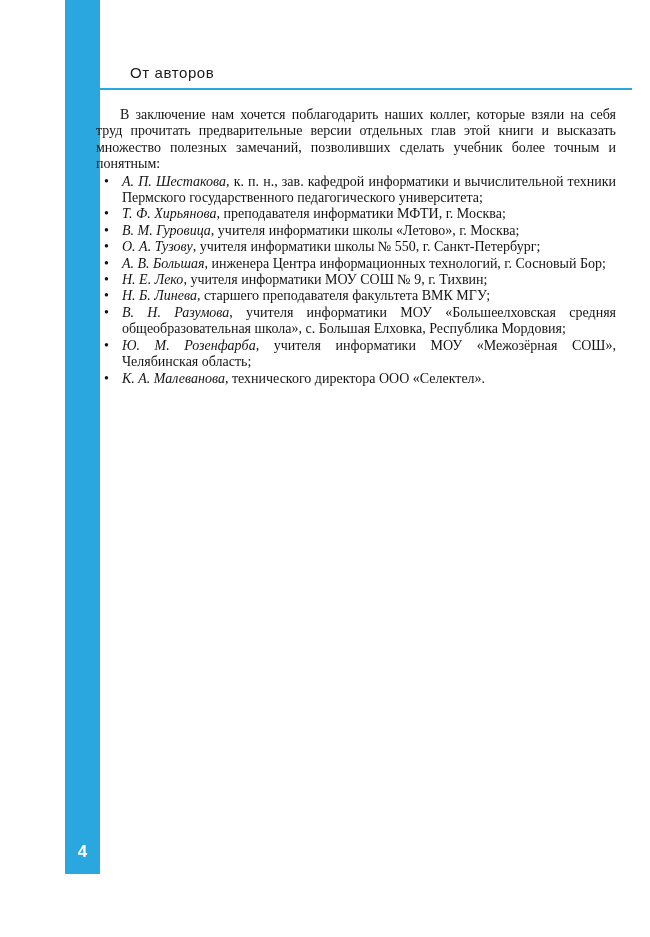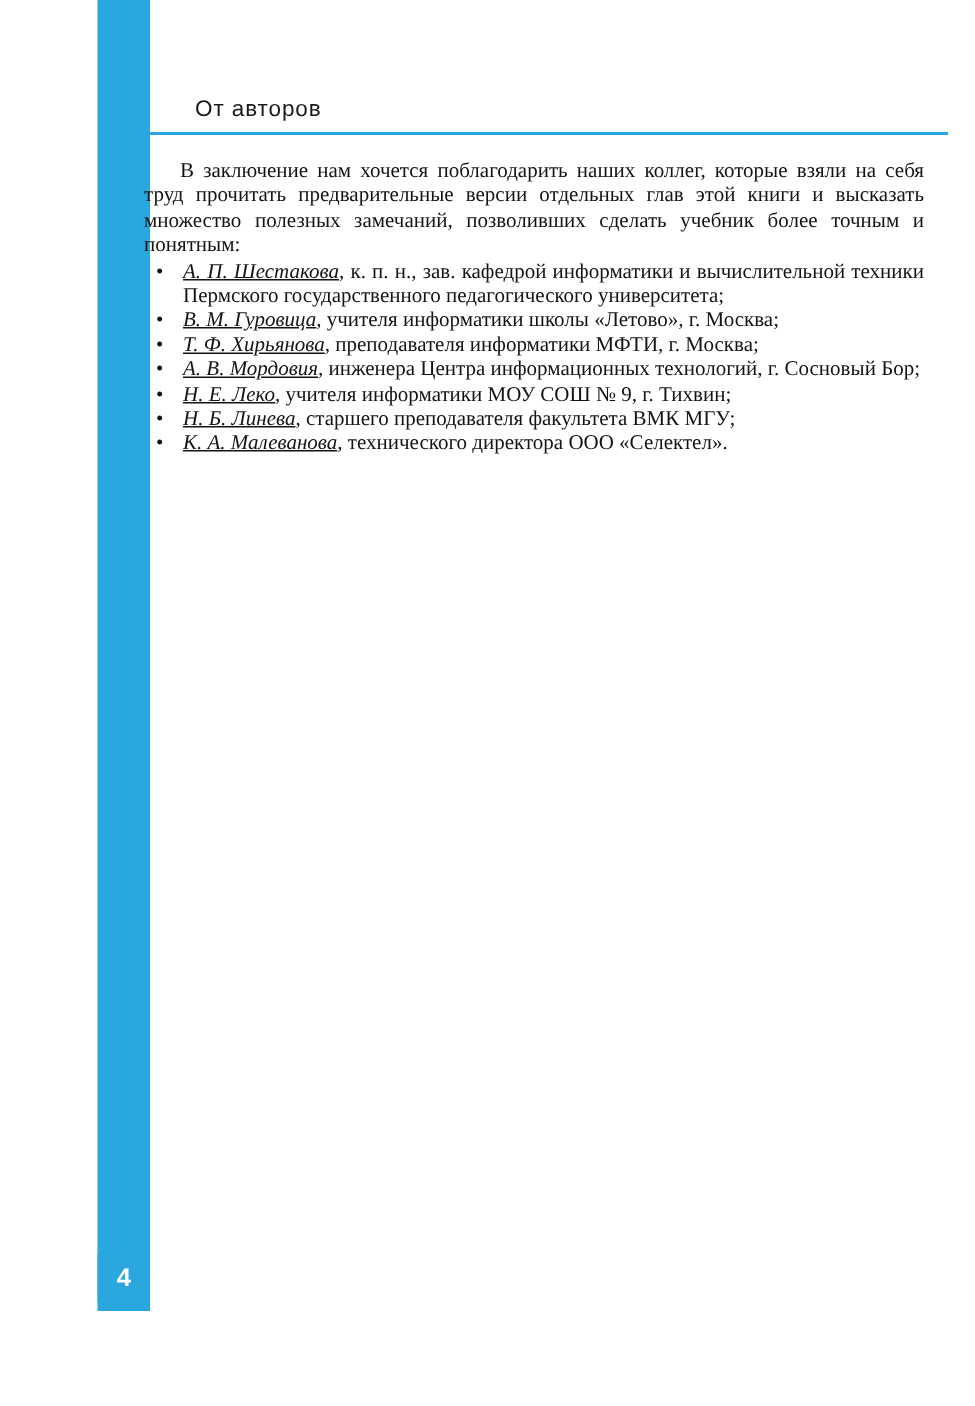--- a/index.html
+++ b/index.html
@@ -33,21 +33,21 @@
   .ack-list {
     margin:0; padding:0; list-style:none;
     font-size:14px; line-height:16.4px;
   }
   .ack-item {
     position:relative; padding-left:26px; text-align:justify;
   }
   .ack-item::before {
     content:"\2022"; position:absolute; left:8px; top:0; color:#111;
   }
-  .name { font-style:italic;text-decoration:underline; }
+  .name { font-style:italic; }
   .page-num-box {
     position:absolute; left:65px; top:836px; width:35px; height:32px;
     background:var(--accent); color:#ffffff;
     font-family:"Liberation Sans","DejaVu Sans",sans-serif;
     font-weight:700; font-size:17px;
     display:flex; align-items:center; justify-content:center;
   }
   .bottom-rule {
     position:absolute; left:0; top:926px; width:650px; height:3px;
     background:var(--accent);
@@ -60,25 +60,28 @@
   <div class="side-band"></div>
 
   <h1 class="section-header">От авторов</h1>
   <div class="header-rule"></div>
 
   <div class="content">
     <p class="intro">В заключение нам хочется поблагодарить наших коллег, которые взяли на себя труд прочитать предварительные версии отдельных глав этой книги и высказать множество полезных замечаний, позволивших сделать учебник более точным и понятным:</p>
 
     <ul class="ack-list">
       <li class="ack-item"><span class="name">А. П. Шестакова</span><span class="rest">, к. п. н., зав. кафедрой информатики и вычислительной техники Пермского государственного педагогического университета;</span></li>
+      <li class="ack-item"><span class="name">Т. Ф. Хирьянова</span><span class="rest">, преподавателя информатики МФТИ, г. Москва;</span></li>
       <li class="ack-item"><span class="name">В. М. Гуровица</span><span class="rest">, учителя информатики школы «Летово», г. Москва;</span></li>
-      <li class="ack-item"><span class="name">Т. Ф. Хирьянова</span><span class="rest">, преподавателя информатики МФТИ, г. Москва;</span></li>
-      <li class="ack-item"><span class="name">А. В. Мордовия</span><span class="rest">, инженера Центра информационных технологий, г. Сосновый Бор;</span></li>
+      <li class="ack-item"><span class="name">О. А. Тузову</span><span class="rest">, учителя информатики школы № 550, г. Санкт-Петербург;</span></li>
+      <li class="ack-item"><span class="name">А. В. Большая</span><span class="rest">, инженера Центра информационных технологий, г. Сосновый Бор;</span></li>
       <li class="ack-item"><span class="name">Н. Е. Леко</span><span class="rest">, учителя информатики МОУ СОШ № 9, г. Тихвин;</span></li>
       <li class="ack-item"><span class="name">Н. Б. Линева</span><span class="rest">, старшего преподавателя факультета ВМК МГУ;</span></li>
+      <li class="ack-item"><span class="name">В. Н. Разумова</span><span class="rest">, учителя информатики МОУ «Большеелховская средняя общеобразовательная школа», с. Большая Елховка, Республика Мордовия;</span></li>
+      <li class="ack-item"><span class="name">Ю. М. Розенфарба</span><span class="rest">, учителя информатики МОУ «Межозёрная СОШ», Челябинская область;</span></li>
       <li class="ack-item"><span class="name">К. А. Малеванова</span><span class="rest">, технического директора ООО «Селектел».</span></li>
     </ul>
   </div>
 
   <div class="page-num-box">
     <span>4</span>
   </div>
   <div class="bottom-rule"></div>
 </div>
 

